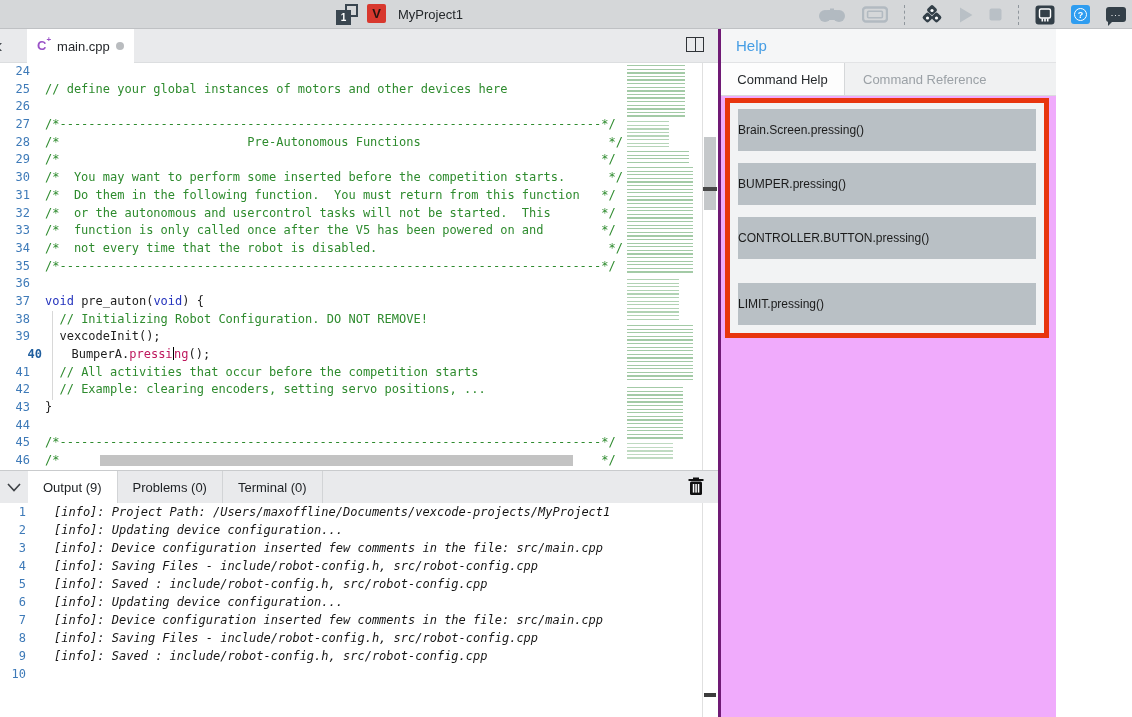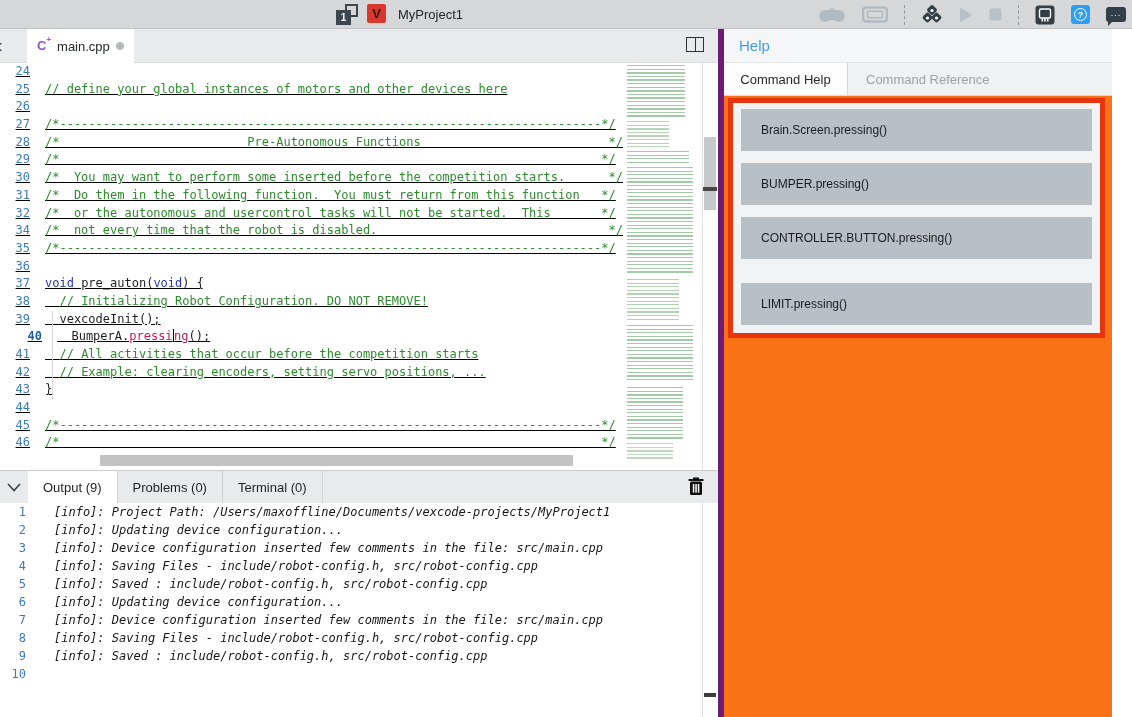--- a/index.html
+++ b/index.html
@@ -23,41 +23,41 @@
   .help-btn .qring { width:13px; height:13px; border:1.5px solid #fff; border-radius:50%;
      color:#fff; font-size:9px; font-weight:bold; display:flex; align-items:center; justify-content:center; }
   .fb-btn { position:relative; width:20px; height:15px; background:#333f48; border-radius:3px;
      color:#fff; display:flex; align-items:center; justify-content:center; }
   .fb-btn span { font-size:9px; letter-spacing:1px; line-height:6px; margin-top:-4px; }
   .fb-btn::after { content:""; position:absolute; left:2px; bottom:-4px; border-left:5px solid #333f48;
      border-bottom:5px solid transparent; }
 
   
   .left-region { position:absolute; left:0; top:29px; width:718px; height:688px; }
-  .help-panel  { position:absolute; left:718px; top:29px; width:394px; height:688px;
-     background:#f97316; border-left:6px solid #701a75; }
+  .help-panel  { position:absolute; left:718px; top:29px; width:338px; height:688px;
+     background:#f0abfc; border-left:3px solid #701a75; }
 
   
   .tabbar { position:absolute; left:0; top:0; width:718px; height:34px; background:#e9eaec;
      border-bottom:1px solid #dcdee0; }
   .back-chevron { position:absolute; left:-4px; top:5px; font-size:20px; color:#4a4f54; cursor:pointer; }
   .edit-tab { position:absolute; left:27px; top:0; width:107px; height:34px; background:#fff;
      display:flex; align-items:center; padding:0 10px; gap:6px; cursor:pointer; }
   .cpp-icon { color:#9a52c7; font-weight:bold; font-size:13px; position:relative; }
   .cpp-icon sup { font-size:8px; position:relative; top:-3px; left:0px; }
   .tab-label { font-size:13px; color:#25282b; }
   .mod-dot { width:8px; height:8px; border-radius:50%; background:#b9bcbf; }
   .split-icon { position:absolute; left:686px; top:8px; width:18px; height:15px; border:1.5px solid #2f3337;
      cursor:pointer; }
   .split-icon::after { content:""; position:absolute; left:50%; top:0; bottom:0; border-left:1.5px solid #2f3337; }
 
   
   .editor { position:absolute; left:0; top:34px; width:718px; height:407px; background:#fff; overflow:hidden; }
   .code-row { display:flex; height:17.7px; line-height:17.7px; white-space:pre;
-     font-family:"DejaVu Sans Mono", monospace; font-size:12px;text-decoration:underline; }
+     font-family:"DejaVu Sans Mono", monospace; font-size:12px; }
   .code-row .ln { width:30px; text-align:right; color:#3e7ab8; flex:0 0 30px; font-size:12px; }
   .code-row .ln.cur { color:#1f5e9e; font-weight:bold;margin-left:12px; }
   .code-row .code { margin-left:15px; color:#1e1e1e; }
   .tok.cm { color:#2e8b2e; }
   .tok.kw { color:#2433bd; }
   .tok.fn { color:#be185d; }
   .tok.pl { color:#1e1e1e; }
   .caret { display:inline-block; width:1.5px; height:13px; background:#000; vertical-align:-2px; }
   .indent-guide { position:absolute; left:52px; top:248px; height:89px; border-left:1px solid #d8d8d8; }
 
@@ -101,21 +101,21 @@
   .hp-header { height:34px; background:#f5f6f7; border-bottom:1px solid #e2e3e5;
      display:flex; align-items:center; padding-left:15px; }
   .hp-title { color:#459de4; font-size:15px; }
   .hp-tabs { height:33px; display:flex; border-bottom:1px solid #d8dadb; background:#f0f1f2; }
   .hp-tab { display:flex; align-items:center; justify-content:center; font-size:13px; cursor:pointer; }
   .hp-tab.active { width:124px; background:#fdfdfd; color:#26292c; border-right:1px solid #d5d7d9; }
   .hp-tab.inactive { padding:0 18px; color:#9ba1a6; }
   .hp-message { padding:14px 16px 12px 15px; font-size:13.5px; line-height:19.5px; color:#2b2b2b; width:100%; }
   .option-box { margin:2px 7px 0 4px; border:5px solid #e8350e; background:#f2f3f4; padding:6px 8px 8px 8px; }
   .help-option { height:42px; background:#b9c0c5; display:flex; align-items:center;
-     padding-left:20px; font-size:12px; color:#1b1b1b; margin-bottom:12px; cursor:pointer; }
+     font-size:12px; color:#1b1b1b; margin-bottom:12px; cursor:pointer; }
   .help-option:last-child { margin-bottom:0; }
 </style>
 </head>
 <body>
 
 <div class="screen">
 
   <div class="topbar">
     <div class="slot-icon">
       <div class="slot-back"></div>
@@ -195,20 +195,21 @@
       <div id="code-lines">
           <div class="code-row"><span class="ln">24</span><span class="code"></span></div>
           <div class="code-row"><span class="ln">25</span><span class="code"><span class="tok cm">// define your global instances of motors and other devices here</span></span></div>
           <div class="code-row"><span class="ln">26</span><span class="code"></span></div>
           <div class="code-row"><span class="ln">27</span><span class="code"><span class="tok cm">/*---------------------------------------------------------------------------*/</span></span></div>
           <div class="code-row"><span class="ln">28</span><span class="code"><span class="tok cm">/*                          Pre-Autonomous Functions                          */</span></span></div>
           <div class="code-row"><span class="ln">29</span><span class="code"><span class="tok cm">/*                                                                           */</span></span></div>
           <div class="code-row"><span class="ln">30</span><span class="code"><span class="tok cm">/*  You may want to perform some inserted before the competition starts.      */</span></span></div>
           <div class="code-row"><span class="ln">31</span><span class="code"><span class="tok cm">/*  Do them in the following function.  You must return from this function   */</span></span></div>
           <div class="code-row"><span class="ln">32</span><span class="code"><span class="tok cm">/*  or the autonomous and usercontrol tasks will not be started.  This       */</span></span></div>
+          <div class="code-row"><span class="ln">33</span><span class="code"><span class="tok cm">/*  function is only called once after the V5 has been powered on and        */</span></span></div>
           <div class="code-row"><span class="ln">34</span><span class="code"><span class="tok cm">/*  not every time that the robot is disabled.                                */</span></span></div>
           <div class="code-row"><span class="ln">35</span><span class="code"><span class="tok cm">/*---------------------------------------------------------------------------*/</span></span></div>
           <div class="code-row"><span class="ln">36</span><span class="code"></span></div>
           <div class="code-row"><span class="ln">37</span><span class="code"><span class="tok kw">void</span><span class="tok pl"> pre_auton(</span><span class="tok kw">void</span><span class="tok pl">) {</span></span></div>
           <div class="code-row"><span class="ln">38</span><span class="code"><span class="tok pl">  </span><span class="tok cm">// Initializing Robot Configuration. DO NOT REMOVE!</span></span></div>
           <div class="code-row"><span class="ln">39</span><span class="code"><span class="tok pl">  vexcodeInit();</span></span></div>
           <div class="code-row"><span class="ln cur">40</span><span class="code"><span class="tok pl">  BumperA.</span><span class="tok fn">pressi</span><span class="caret"></span><span class="tok fn">ng</span><span class="tok pl">();</span></span></div>
           <div class="code-row"><span class="ln">41</span><span class="code"><span class="tok pl">  </span><span class="tok cm">// All activities that occur before the competition starts</span></span></div>
           <div class="code-row"><span class="ln">42</span><span class="code"><span class="tok pl">  </span><span class="tok cm">// Example: clearing encoders, setting servo positions, ...</span></span></div>
           <div class="code-row"><span class="ln">43</span><span class="code"><span class="tok pl">}</span></span></div>

